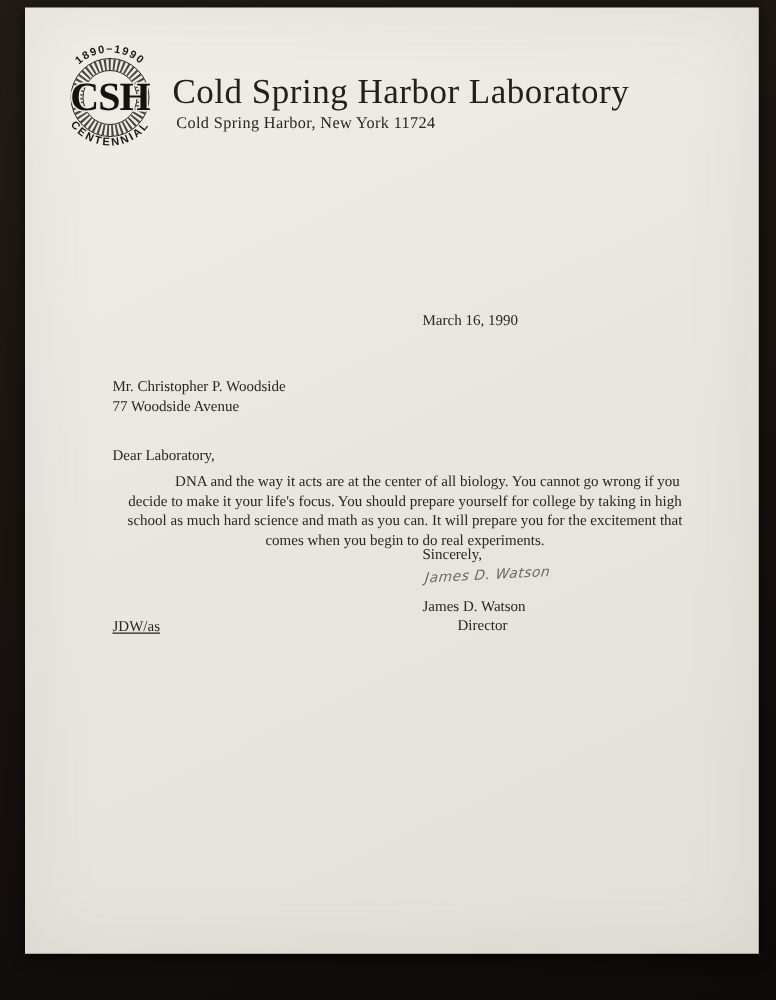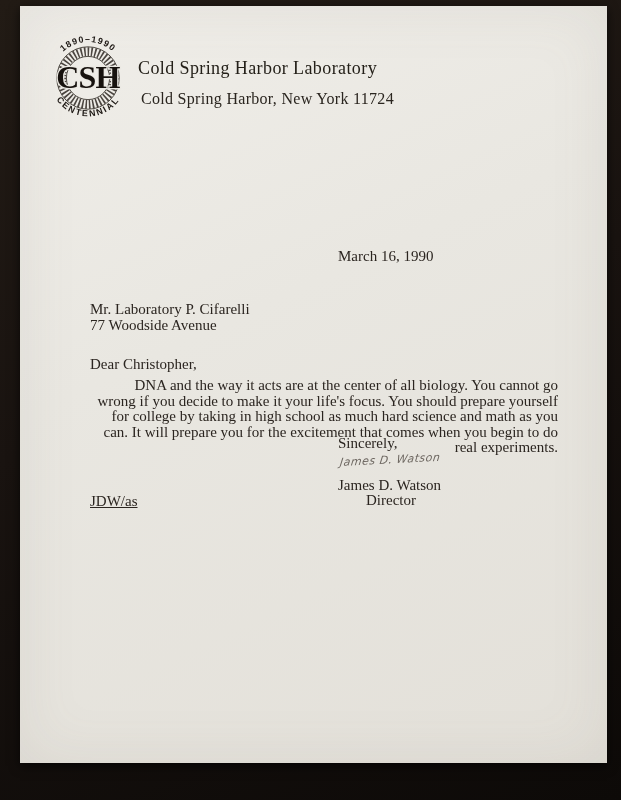--- a/index.html
+++ b/index.html
@@ -13,38 +13,38 @@
   }
   .paper {
     position: absolute;
     left: 20px; top: 6px;
     width: 587px; height: 757px;
     background: linear-gradient(155deg, #f0eee9 0%, #e9e7e1 40%, #e3e0d9 100%);
     box-shadow: 0 3px 10px rgba(0,0,0,0.65), inset 0 0 60px rgba(120,110,95,0.10);
   }
   .abs { position: absolute; }
   .org-name {
-    font-size: 18px;
+    font-size: 28px;
     color: #242019;
     letter-spacing: 0.4px;
   }
   .org-address {
-    font-size: 16px;
+    font-size: 13px;
     color: #2a251f;
     letter-spacing: 0.3px;
   }
   .letter-text {
-    font-size: 15px;
+    font-size: 12px;
     color: #2b2520;
     line-height: 15.5px;
   }
   .body-par {
     width: 468px;
     text-indent: 36px;
-    text-align: right;
+    text-align: center;
   }
   .signature {
     font-style: italic;
     font-family: "DejaVu Sans", sans-serif;
     font-size: 11px;
     color: #57504a;
     transform: rotate(-3deg) skewX(-10deg);
     transform-origin: left center;
     letter-spacing: 0.5px;
     opacity: 0.85;
@@ -92,25 +92,25 @@
         <text x="60" y="73" text-anchor="middle" class="logo-csh">CSH</text>
       </svg>
     </div>
 
     <div class="abs org-name" style="left:118px; top:52px;">Cold Spring Harbor Laboratory</div>
     <div class="abs org-address" style="left:121px; top:84px;">Cold Spring Harbor, New York 11724</div>
 
     <div class="abs letter-text" style="left:318px; top:243px;">March 16, 1990</div>
 
     <div class="abs letter-text" style="left:70px; top:296px;">
-      <div>Mr. Laboratory P. Cifarelli</div>
+      <div>Mr. Christopher P. Woodside</div>
       <div>77 Woodside Avenue</div>
     </div>
 
-    <div class="abs letter-text" style="left:70px; top:351px;">Dear Christopher,</div>
+    <div class="abs letter-text" style="left:70px; top:351px;">Dear Laboratory,</div>
 
     <div class="abs letter-text body-par" style="left:70px; top:372px;">DNA and the way it acts are at the center of all biology.  You cannot go wrong if you decide to make it your life's focus.  You should prepare yourself for college by taking in high school as much hard science and math as you can. It will prepare you for the excitement that comes when you begin to do real experiments.</div>
 
     <div class="abs letter-text" style="left:318px; top:430px;">Sincerely,</div>
 
     <div class="abs signature" style="left:320px; top:450px;">James D. Watson</div>
 
     <div class="abs letter-text" style="left:318px; top:472px;">James D. Watson</div>
     <div class="abs letter-text" style="left:318px; top:487px;margin-left:28px;">Director</div>
 

